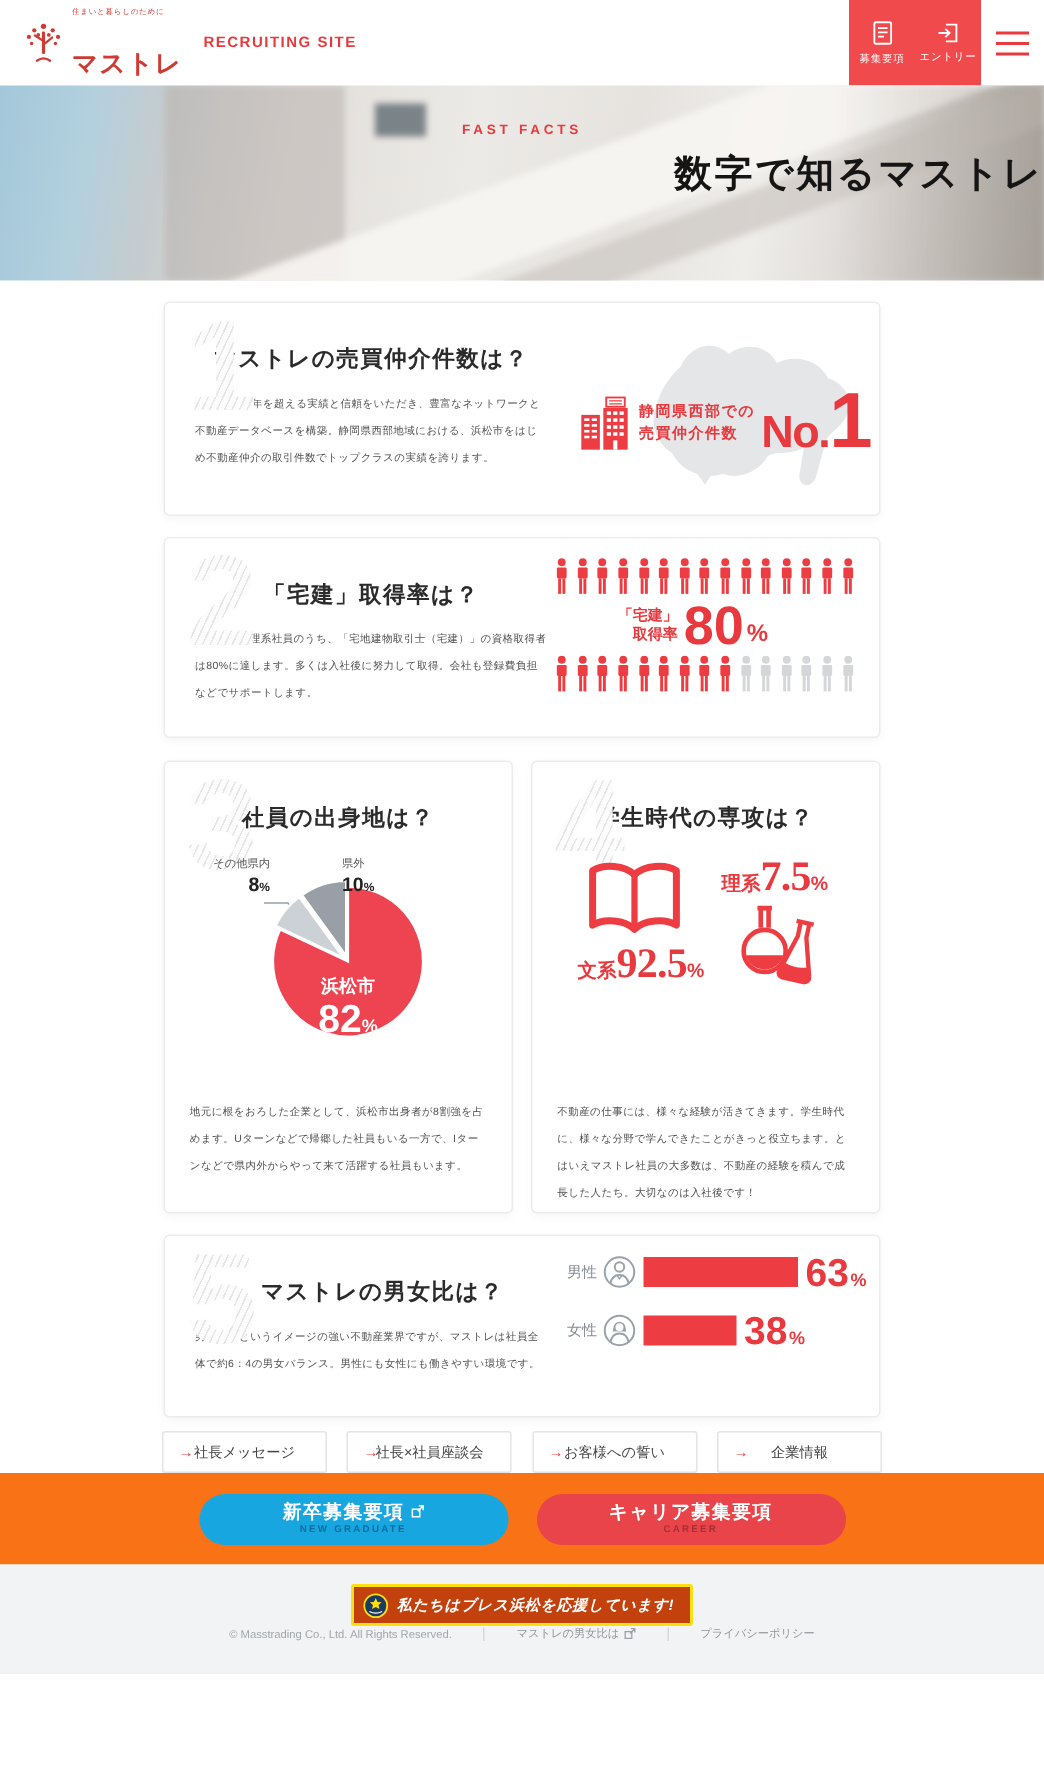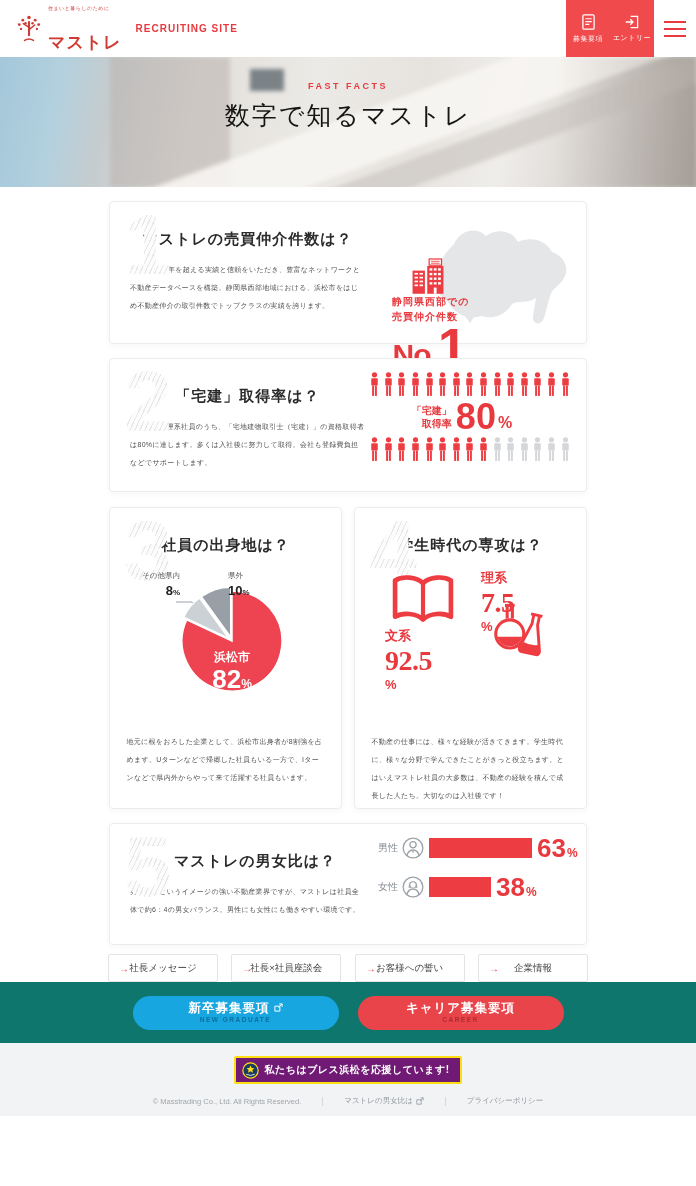--- a/index.html
+++ b/index.html
@@ -24,37 +24,37 @@
   .hero{position:relative;height:130px;overflow:hidden;
     background:linear-gradient(100deg,#a3c8da 0%,#b3d0de 9%,#c6ccce 16%,#e2dfdb 28%,#eceae6 45%,#e6e3df 60%,#efedea 72%,#d8d4d0 86%,#bdb8b4 100%);}
   .hero .decor{position:absolute;inset:0;filter:blur(2px);}
   .hero .beam1{position:absolute;width:900px;height:52px;background:#f7f5f2;transform:rotate(-20deg);top:46px;left:-60px;opacity:.9;}
   .hero .beam2{position:absolute;width:900px;height:26px;background:#cfcac5;transform:rotate(-20deg);top:104px;left:-40px;opacity:.8;}
   .hero .bldg{position:absolute;width:120px;height:130px;background:#b9b3ae;left:110px;top:0;opacity:.55;}
   .hero .win{position:absolute;width:34px;height:22px;background:#5f6a70;left:250px;top:12px;opacity:.8;}
   .hero .shade{position:absolute;right:0;top:0;width:140px;height:130px;background:linear-gradient(90deg,rgba(120,110,105,0) 0%,rgba(120,110,100,.35) 100%);}
   .hero-inner{position:relative;text-align:center;padding-top:24px;}
   .hero-eyebrow{font-size:9px;font-weight:700;color:#e8393e;letter-spacing:2.5px;}
-  .hero-title{margin-top:8px;font-size:25px;font-weight:400;color:#151515;letter-spacing:2px;}
+  .hero-title{margin-top:8px;font-size:25px;font-weight:700;color:#151515;letter-spacing:2px;text-align:right;}
 
   
   .main{background:#fff;padding-top:14px;}
   .card{position:relative;width:478px;margin:0 auto;background:#fff;border:1px solid #ececec;border-radius:4px;box-shadow:0 2px 6px rgba(0,0,0,.04);box-sizing:border-box;}
   .num{position:absolute;top:8px;left:14px;font-size:86px;line-height:.8;font-weight:700;color:#ececec;pointer-events:none;}
   @supports (-webkit-background-clip:text){
     .num{background:repeating-linear-gradient(115deg,#e6e6e6 0 1px,#fcfcfc 1px 4.5px);-webkit-background-clip:text;background-clip:text;color:transparent;}
   }
   .card h3{margin:0;padding-top:28px;font-size:15px;font-weight:800;color:#2b2b2b;letter-spacing:1px;text-align:center;}
   .card .body{font-size:7px;line-height:18px;color:#505050;letter-spacing:.3px;}
 
   .card1{height:143px;}
   .card1 h3,.card1 .body{width:235px;margin-left:20px;}
   .card1 .body{margin-top:12px;}
   .map-sil{position:absolute;left:310px;top:20px;}
-  .c1-graphic{position:absolute;left:276px;top:56px;display:flex;align-items:center;flex-direction:column;}
+  .c1-graphic{position:absolute;left:276px;top:56px;display:flex;align-items:center;}
   .c1-label{margin-left:6px;font-size:10px;font-weight:800;color:#e8393e;line-height:1.5;letter-spacing:1px;}
   .no1{display:flex;align-items:baseline;margin-left:4px;color:#e8393e;font-weight:800;}
   .no1 .pref{font-size:30px;letter-spacing:-1px;}
   .no1 .val{font-size:52px;line-height:.9;}
 
   .card2{height:134px;margin-top:14px;}
   .card2 h3,.card2 .body{width:235px;margin-left:20px;}
   .card2 .body{margin-top:12px;}
   .picto{position:absolute;right:6px;top:13px;width:212px;}
   .picto-row{display:flex;}
@@ -79,21 +79,21 @@
   .pie-label-right{left:118px;top:10px;width:34px;text-align:left;}
   .pie-center{position:absolute;left:47px;top:90px;width:150px;text-align:center;color:#fff;line-height:1.15;}
   .pie-center .nm{font-size:12px;font-weight:800;display:block;}
   .pie-center .v{font-size:26px;font-weight:800;}
   .pie-center .u{font-size:12px;font-weight:800;}
   .card3 .body{width:198px;margin:22px auto 0;}
 
   .major-area{position:relative;height:150px;margin-top:6px;}
   .book-icon{position:absolute;left:34px;top:12px;}
   .flask-icon{position:absolute;left:132px;top:42px;}
-  .major-stat{position:absolute;display:flex;align-items:baseline;color:#e8393e;font-weight:800;flex-direction:column;}
+  .major-stat{position:absolute;display:flex;align-items:baseline;color:#e8393e;font-weight:800;}
   .major-stat .lb{font-size:13px;}
   .major-stat .v{font-size:28px;letter-spacing:-.5px;font-family:Liberation Serif, serif;}
   .major-stat .u{font-size:13px;}
   .stat-bunkei{left:30px;top:66px;}
   .stat-rikei{left:126px;top:8px;}
   .card4 .body{width:198px;margin:22px auto 0;}
 
   .card5{height:122px;margin-top:14px;}
   .card5 h3{width:250px;margin-left:20px;}
   .card5 .body{width:230px;margin:12px 0 0 20px;}
@@ -104,34 +104,34 @@
   .bar{height:20px;background:#ee3d42;}
   .g-val{display:flex;align-items:baseline;color:#e8393e;font-weight:800;margin-left:5px;}
   .g-val .v{font-size:26px;line-height:1;}
   .g-val .u{font-size:12px;margin-left:1px;}
 
   .links-row{display:flex;justify-content:space-between;width:480px;margin:9px auto 0;}
   .link-btn{position:relative;width:110px;height:28px;background:#fff;border:1px solid #e4e4e4;border-radius:2px;display:flex;align-items:center;justify-content:center;font-size:9.5px;color:#444;cursor:pointer;box-sizing:border-box;}
   .link-btn .arr{position:absolute;left:10px;color:#e8393e;font-size:10px;}
 
   
-  .cta-band{height:61px;background:#0f766e;display:flex;align-items:center;justify-content:center;gap:19px;}
+  .cta-band{height:61px;background:#f97316;display:flex;align-items:center;justify-content:center;gap:19px;}
   .cta-btn{width:206px;height:34px;border-radius:17px;display:flex;flex-direction:column;align-items:center;justify-content:center;cursor:pointer;color:#fff;}
   .cta-main{font-size:12.5px;font-weight:800;letter-spacing:1px;display:flex;align-items:center;gap:4px;line-height:1;}
   .cta-sub{font-size:6.5px;font-weight:700;letter-spacing:1.5px;margin-top:3px;line-height:1;}
   .cta-blue{background:#18a6e0;}
   .cta-blue .cta-sub{color:#0a6fa0;}
   .cta-red{background:#e9444a;}
   .cta-red .cta-sub{color:#a92f34;}
 
   
   .bottom-band{height:73px;background:#f2f3f4;display:flex;flex-direction:column;align-items:center;}
-  .banner{margin-top:13px;height:24px;background:#701a75;border:2px solid #ffdf0f;border-radius:2px;display:flex;align-items:center;padding:0 10px 0 6px;cursor:pointer;}
+  .banner{margin-top:13px;height:24px;background:#c2410c;border:2px solid #ffdf0f;border-radius:2px;display:flex;align-items:center;padding:0 10px 0 6px;cursor:pointer;font-style:italic;}
   .banner span{color:#fff;font-size:10px;font-weight:800;letter-spacing:.5px;margin-left:5px;}
-  .foot-row{margin-top:12px;display:flex;align-items:center;gap:21px;font-size:7.5px;color:#a0a6ab;}
+  .foot-row{display:flex;align-items:center;gap:21px;font-size:7.5px;color:#a0a6ab;}
   .foot-row .sep{width:1px;height:9px;background:#d4d8db;}
   .foot-link{color:#8f959b;cursor:pointer;display:flex;align-items:center;gap:3px;}
 </style>
 </head>
 <body>
 
 <div class="page">
 
   <div class="header">
     <div class="logo">

